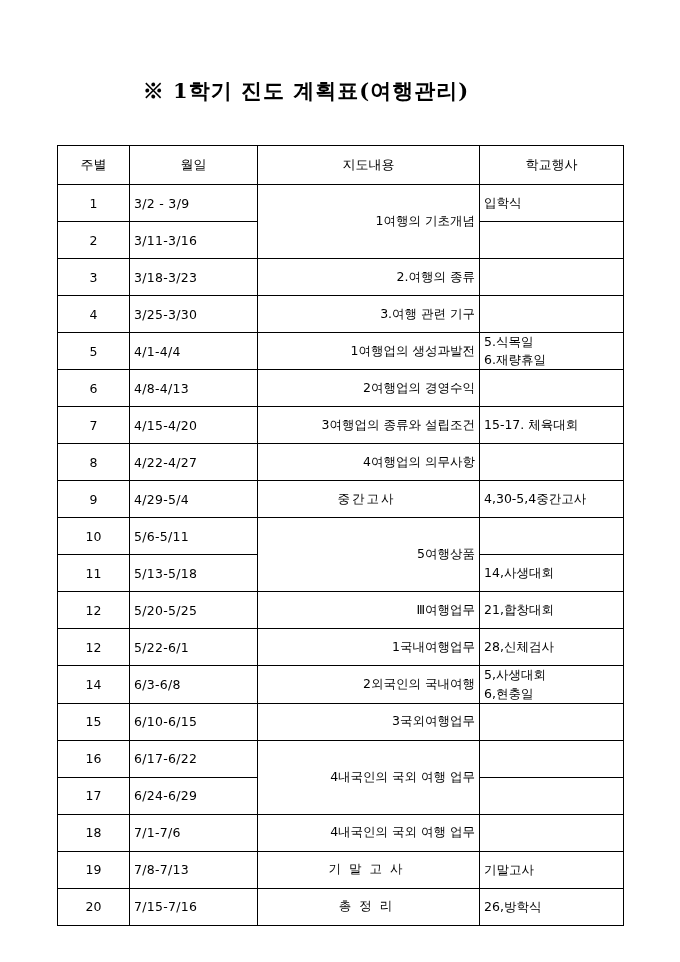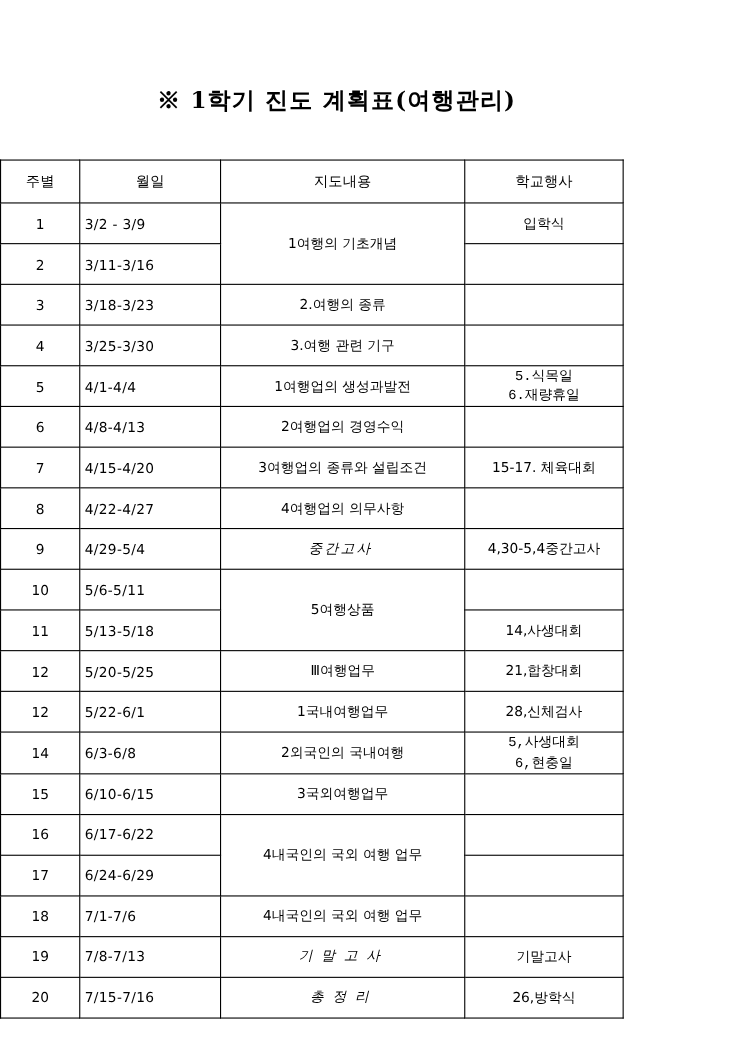--- a/index.html
+++ b/index.html
@@ -27,20 +27,21 @@
     font-family: "DejaVu Serif", serif;
     font-size: 21px;
     font-weight: bold;
     letter-spacing: 1px;
     margin: 0;
     padding-top: 78px;
     line-height: 1.2;
   }
   .table-wrap {
     margin-top: 42px;
+    padding-left: 57px;
     padding-right: 57px;
   }
   table.plan {
     border-collapse: collapse;
     width: 566px;
     table-layout: fixed;
   }
   table.plan col.c-week  { width: 72px; }
   table.plan col.c-date  { width: 128px; }
   table.plan col.c-cont  { width: 222px; }
@@ -63,36 +64,34 @@
   td.week {
     text-align: center;
     font-size: 12px;
   }
   td.date {
     text-align: left;
     font-size: 12px;
     letter-spacing: 0.3px;
   }
   td.content {
-    text-align: center;
+    text-align: right;
     padding-left: 10px;
     font-size: 12.5px;
   }
   td.content.center {
     text-align: center;
     padding-left: 0;
     letter-spacing: 2px;
-    font-style: italic;
   }
   td.event {
-    text-align: center;
     font-size: 12px;
     line-height: 1.45;
   }
-  td.event .two-line span { display: block; font-family: Liberation Mono, monospace; }
+  td.event .two-line span { display: block; }
 </style>
 </head>
 <body>
 
 <div class="page">
 
   <h1 class="doc-title">※ 1학기 진도 계획표(여행관리)</h1>
 
   <div class="table-wrap">
     <table class="plan">

